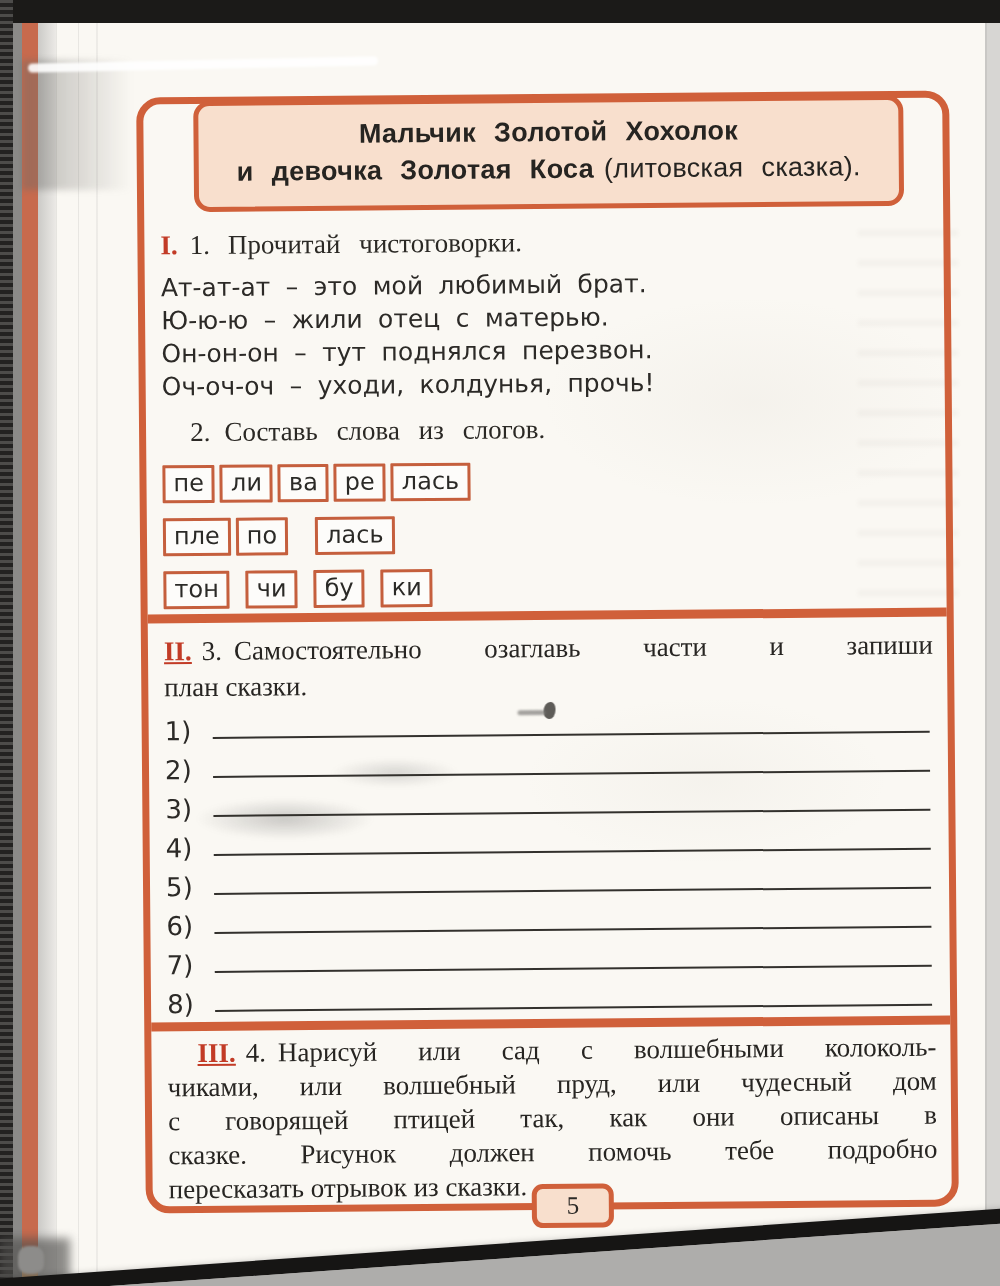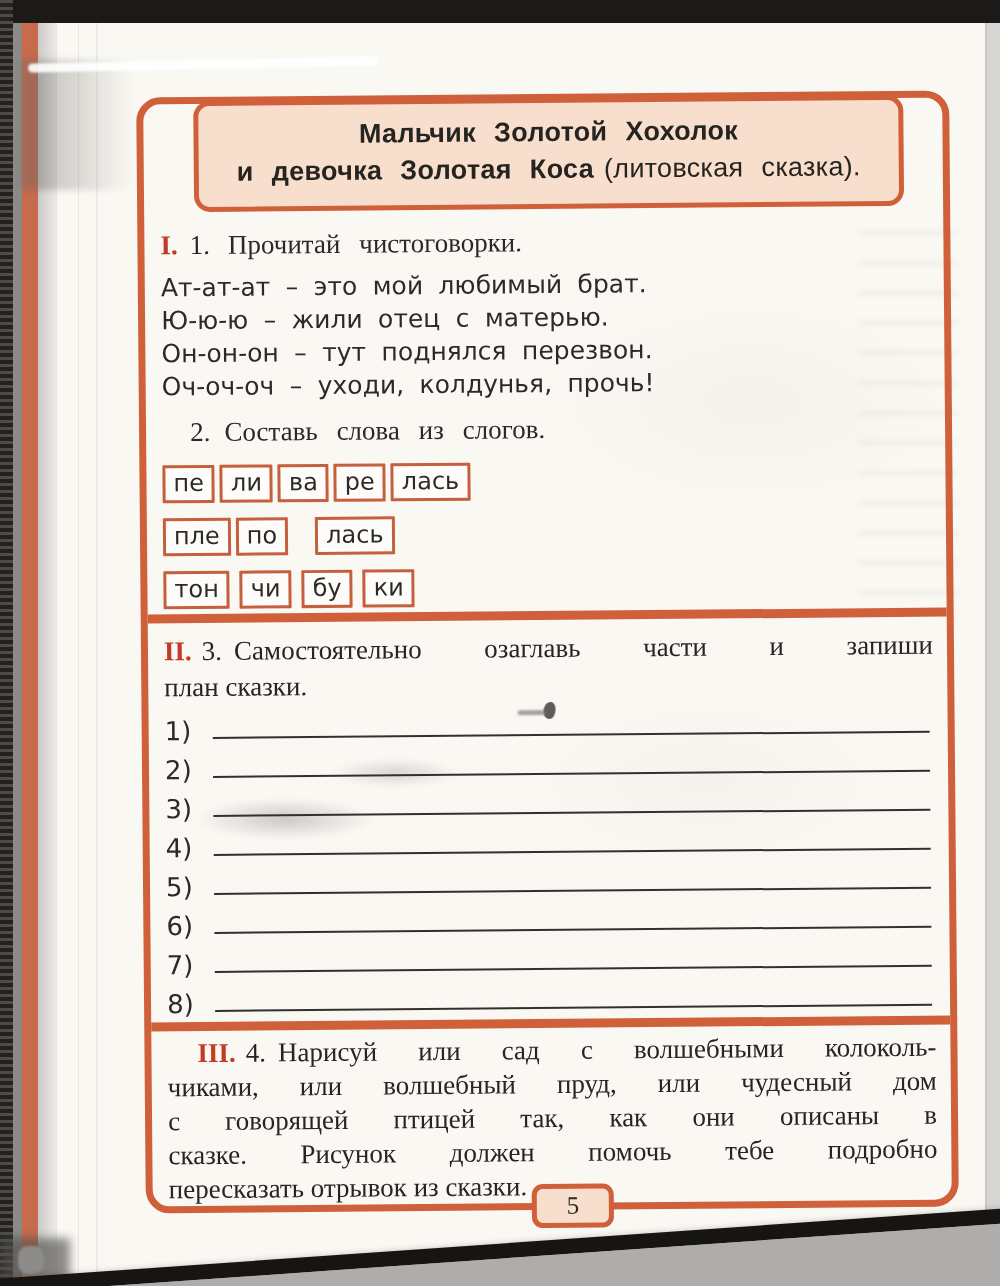--- a/index.html
+++ b/index.html
@@ -76,26 +76,26 @@
   .ex-head .exnum{margin-right:18px;}
   .twisters{margin-top:9px;}
   .twister{font-size:25px;line-height:33px;word-spacing:0.30em;color:#2c2a27;}
   .ex2-head{margin-top:12px;padding-left:28px;font-family:"Liberation Serif","DejaVu Serif",serif;
     font-size:27px;line-height:34px;word-spacing:0.45em;}
   .ex2-head .exnum{margin-right:14px;}
   .syl-row{margin-top:16px;height:37px;}
   .syl{display:inline-block;border:3px solid #c55f3d;background:rgba(255,255,255,0.55);
     font-size:24px;line-height:28px;padding:1px 8px 3px 8px;margin-right:5px;color:#2b2a27;border-radius:1px;}
   .gap-left{margin-left:22px;}
-  .r3 .syl{margin-right:10px;}
+  .r3 .syl{margin-right:16px;}
   
   .jline{font-family:"Liberation Serif","DejaVu Serif",serif;font-size:27px;line-height:36px;
     text-align:justify;text-align-last:justify;color:#272522;}
   .jline.last{text-align-last:left;}
-  .jline .numeral{margin-right:10px;}
+  .jline .numeral{margin-right:10px;text-decoration:underline;}
   .jline .exnum{margin-right:12px;}
   .indent{padding-left:30px;}
   .s3 .jline{line-height:34px;}
   
   .plan{margin-top:6px;}
   .plan-row{display:flex;height:39px;align-items:flex-end;}
   .plan-num{width:44px;font-size:26px;line-height:30px;padding-bottom:4px;color:#2c2a27;}
   .plan-rule{flex:1;border-bottom:2px solid #33312d;margin:0 4px 11px 4px;}
   .blot{position:absolute;left:395px;top:601px;width:12px;height:17px;background:#43413e;
     border-radius:60% 40% 55% 45%;filter:blur(0.5px);opacity:0.85;}

